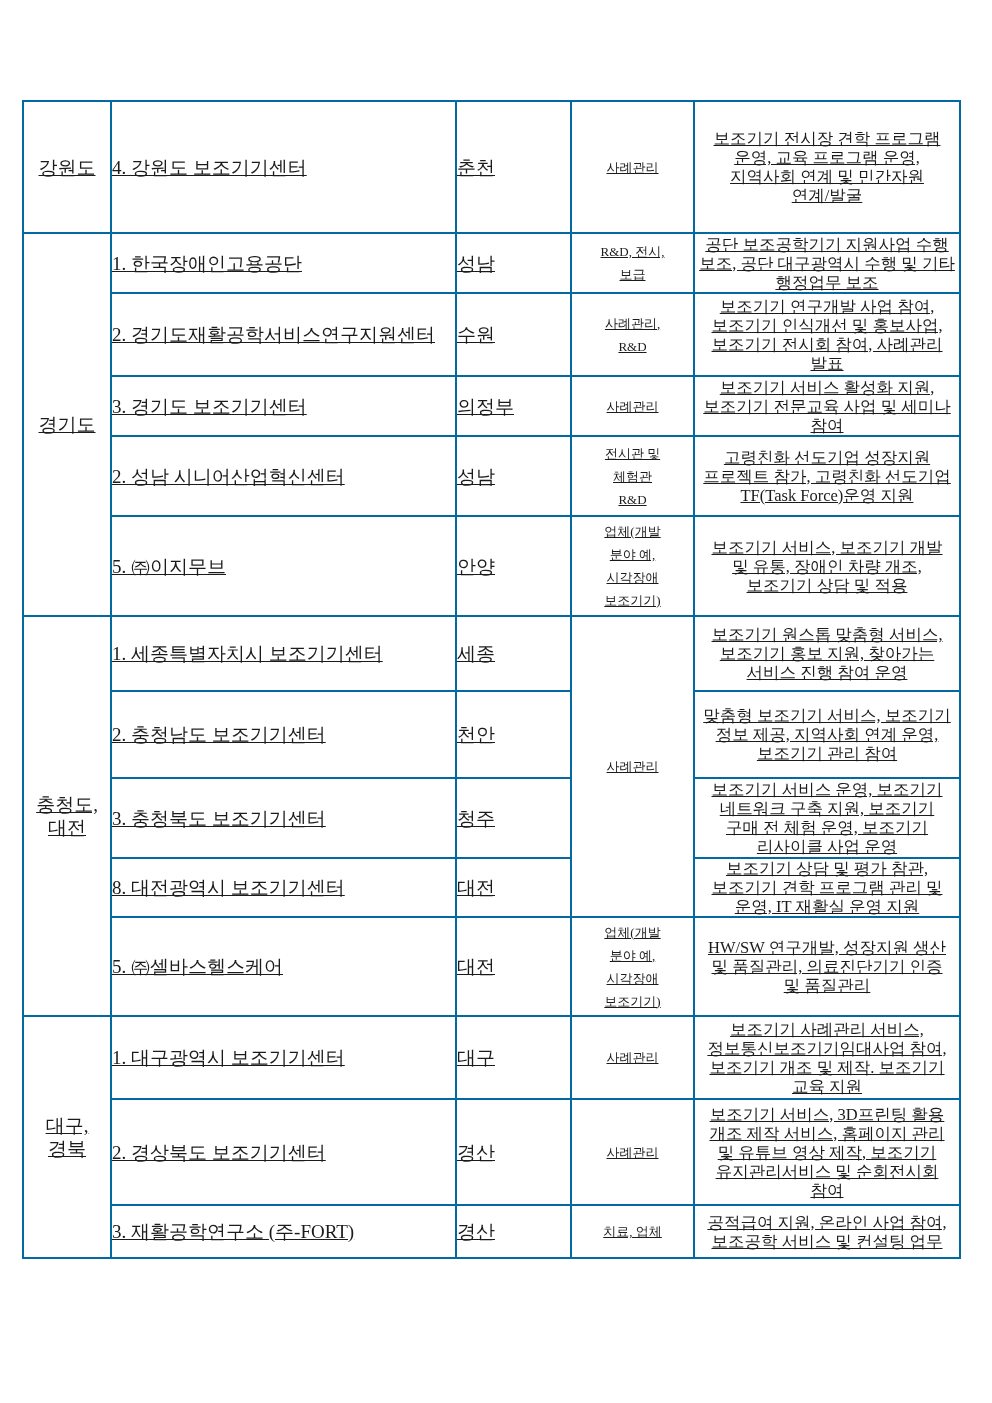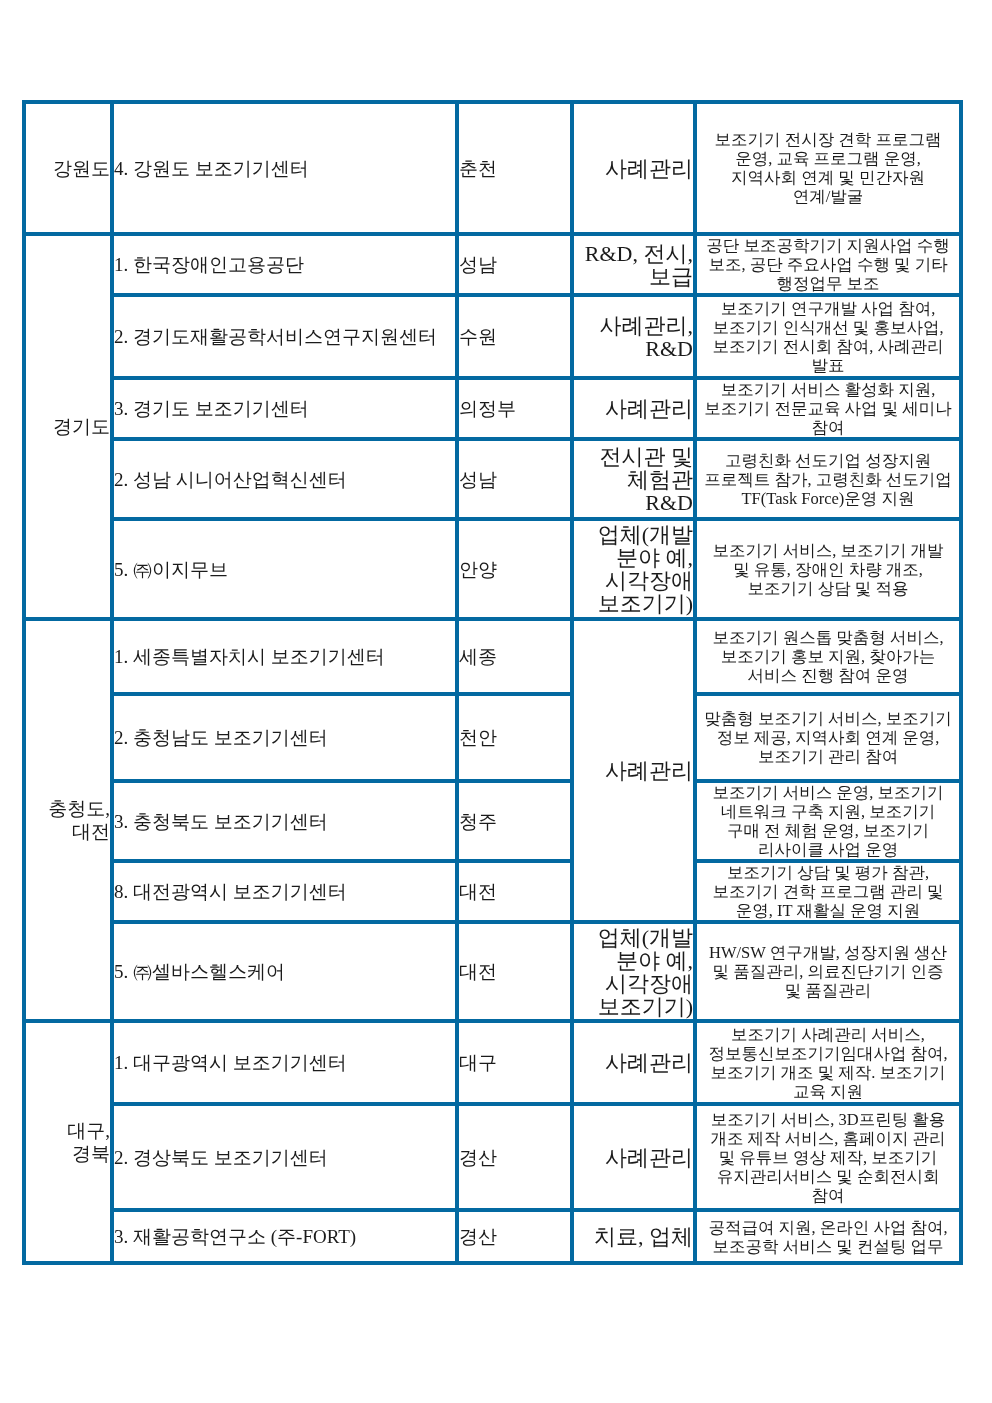--- a/index.html
+++ b/index.html
@@ -25,45 +25,46 @@
     position: absolute;
     left: 22px;
     top: 100px;
     width: 937px;
     border-collapse: collapse;
     table-layout: fixed;
     border: 1px solid #000;
     border-bottom-width: 2px;
   }
   table.org-table td {
-    border: 4px solid #0369a1;
+    border: 2px solid #0369a1;
     vertical-align: middle;
     padding: 0;
     overflow: hidden;
     white-space: pre-line;
+    text-decoration: underline;
   }
   td.region {
-    text-align: right;
+    text-align: center;
     font-size: 19px;
     line-height: 23px;
   }
   td.name {
     text-align: left;
     font-size: 19px;
     line-height: 23px;
     padding: 0 2px 0 2px;
   }
   td.city {
     text-align: left;
     font-size: 19px;
     line-height: 23px;
   }
   td.category {
-    text-align: right;
-    font-size: 22px;
+    text-align: center;
+    font-size: 13px;
     line-height: 23px;
   }
   td.desc {
     text-align: center;
     font-size: 16.5px;
     line-height: 19px;
     padding: 0 2px;
   }
 </style>
 </head>
@@ -89,21 +90,21 @@
 지역사회 연계 및 민간자원
 연계/발굴</td>
         </tr>
         <tr style="height: 60px;">
           <td class="region" rowspan="5">경기도</td>
           <td class="name">1. 한국장애인고용공단</td>
           <td class="city">성남</td>
           <td class="category">R&amp;D, 전시,
 보급</td>
           <td class="desc">공단 보조공학기기 지원사업 수행
-보조, 공단 주요사업 수행 및 기타
+보조, 공단 대구광역시 수행 및 기타
 행정업무 보조</td>
         </tr>
         <tr style="height: 83px;">
           <td class="name">2. 경기도재활공학서비스연구지원센터</td>
           <td class="city">수원</td>
           <td class="category">사례관리,
 R&amp;D</td>
           <td class="desc">보조기기 연구개발 사업 참여,
 보조기기 인식개선 및 홍보사업,
 보조기기 전시회 참여, 사례관리

